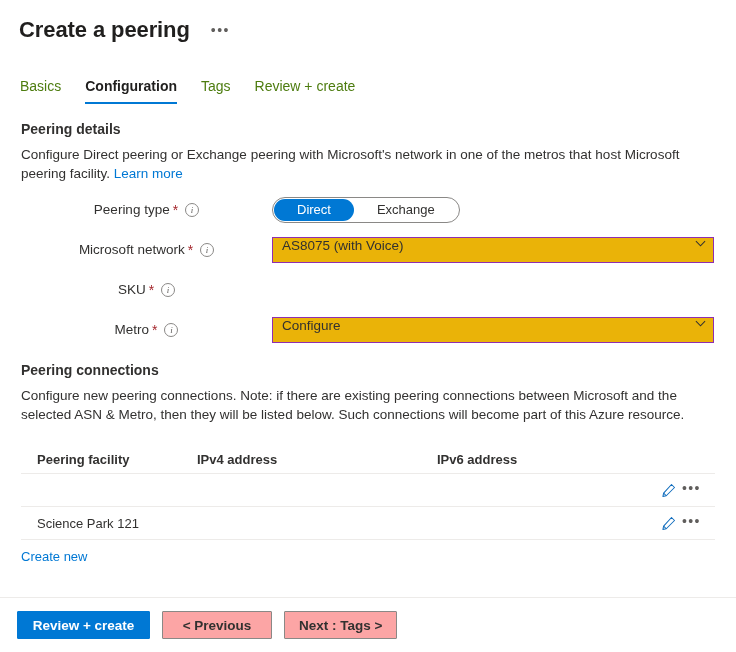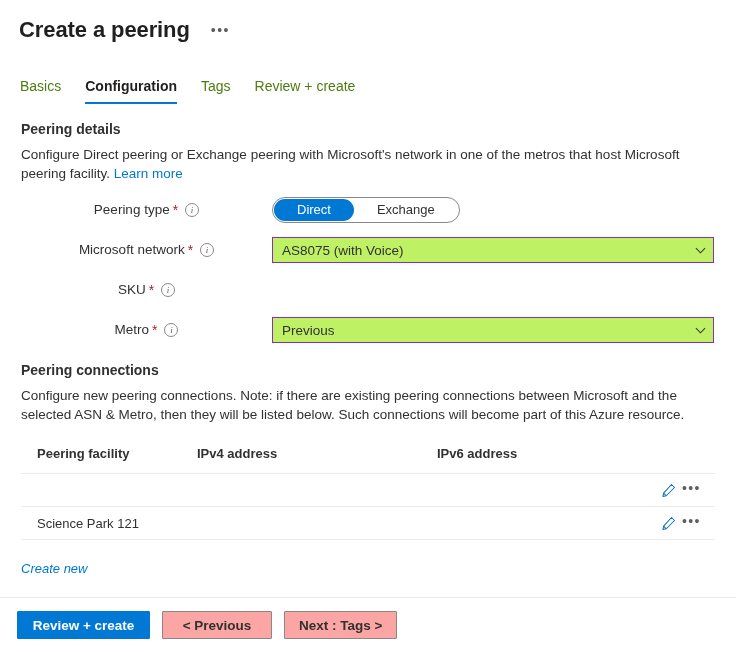--- a/index.html
+++ b/index.html
@@ -163,23 +163,22 @@
   .pivot-item.active {
     background: #0078d4;
     color: #ffffff;
   }
 
   
   .dropdown {
     width: 442px;
     height: 26px;
     border: 1px solid #8a8886;
-    background: #bef264;
-    display: flex;
-    align-items: center;
+    background: #eab308;
+    display: flex;
     justify-content: space-between;
     padding: 0 7px 0 9px;
     box-sizing: border-box;
     cursor: pointer;
     font-size: 13.5px;
     color: #323130;
   }
   .dropdown.accent {
     border-color: #8f2eb0;
   }
@@ -191,20 +190,21 @@
   }
   .dropdown .chev svg { display: block; }
 
   
   .table {
     margin-top: 22px;
     width: 694px;
   }
   .table-header {
     display: flex;
+    align-items: center;
     height: 27px;
     font-size: 13px;
     font-weight: 600;
     color: #323130;
     border-bottom: 1px solid #edebe9;
     padding-left: 16px;
   }
   .table-row {
     display: flex;
     align-items: center;
@@ -237,24 +237,23 @@
     color: #605e5c;
     font-size: 14px;
     letter-spacing: 1.3px;
     line-height: 8px;
     padding-bottom: 4px;
     cursor: pointer;
     user-select: none;
     width: 18px;
   }
   .create-new {
-    margin-top: 21px;
+    margin-top: 9px;
     font-size: 13px;
     display: inline-block;
-    font-style: italic;
   }
 
   
   .footer {
     position: absolute;
     left: 0;
     right: 0;
     bottom: 0;
     height: 54px;
     border-top: 1px solid #edebe9;
@@ -348,21 +347,21 @@
   </div>
 
   
   <div class="form-row">
     <div class="form-label">
       <span>Metro</span>
       <span class="req-star">*</span>
       <span class="info-icon">i</span>
     </div>
     <div class="dropdown accent">
-      <span>Previous</span>
+      <span>Configure</span>
       <span class="chev">
         <svg viewBox="0 0 12 12" width="11" height="11">
             <path d="M1 3.5 L6 8.5 L11 3.5" stroke="#323130" stroke-width="1.1" fill="none"></path>
           </svg>
       </span>
     </div>
   </div>
 
   
   <div class="section-title" style="margin-top:17px">Peering connections</div>

